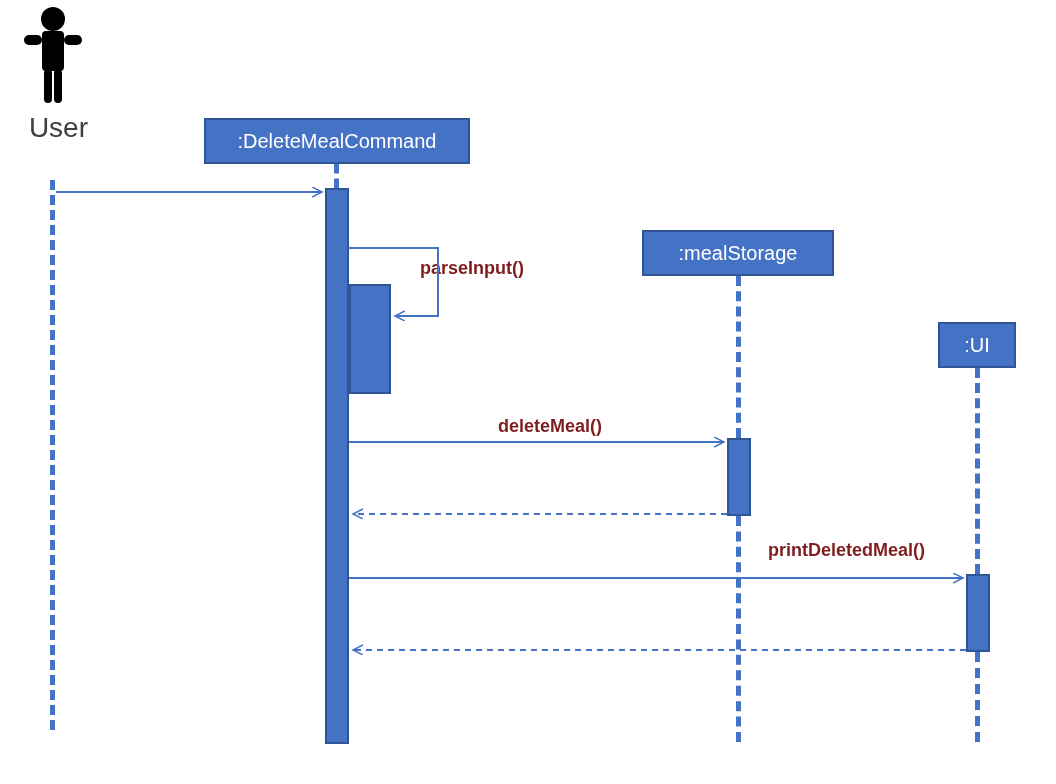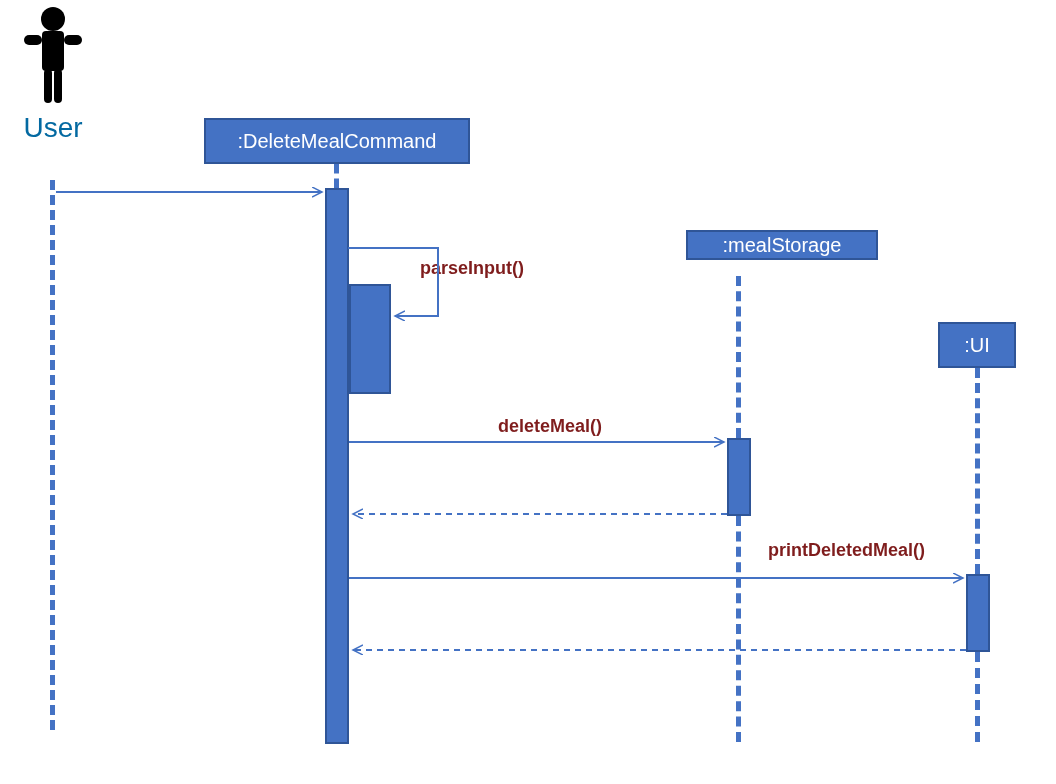--- a/index.html
+++ b/index.html
@@ -15,22 +15,22 @@
     position: relative;
     width: 1056px;
     height: 784px;
   }
   .actor-figure {
     position: absolute;
   }
   .actor-label {
     position: absolute;
     font-size: 28px;
-    color: #0369a1;
-    text-align: center;
+    color: #404040;
+    text-align: right;
   }
   .participant-box {
     position: absolute;
     background: #4472C4;
     border: 2px solid #2F5597;
     color: #fff;
     font-size: 20px;
     display: flex;
     align-items: center;
     justify-content: center;
@@ -91,21 +91,21 @@
   <div class="participant-box" style="left:204px; top:118px; width:266px; height:46px;">
     <span>:DeleteMealCommand</span>
   </div>
 
   <div class="lifeline-dash" style="left:334px; top:164px; height:24px;"></div>
 
   <div class="activation" style="left:325px; top:188px; width:24px; height:556px;"></div>
 
   <div class="sub-activation" style="left:349px; top:284px; width:42px; height:110px;"></div>
 
-  <div class="participant-box" style="left:642px; top:230px; width:192px; height:30px;margin-left:44px;">
+  <div class="participant-box" style="left:642px; top:230px; width:192px; height:46px;">
     <span>:mealStorage</span>
   </div>
   <div class="lifeline-dash" style="left:736px; top:276px; height:162px;"></div>
   <div class="activation" style="left:727px; top:438px; width:24px; height:78px;"></div>
   <div class="lifeline-dash" style="left:736px; top:516px; height:226px;"></div>
 
   <div class="participant-box" style="left:938px; top:322px; width:78px; height:46px;">
     <span>:UI</span>
   </div>
   <div class="lifeline-dash" style="left:975px; top:368px; height:206px;"></div>

